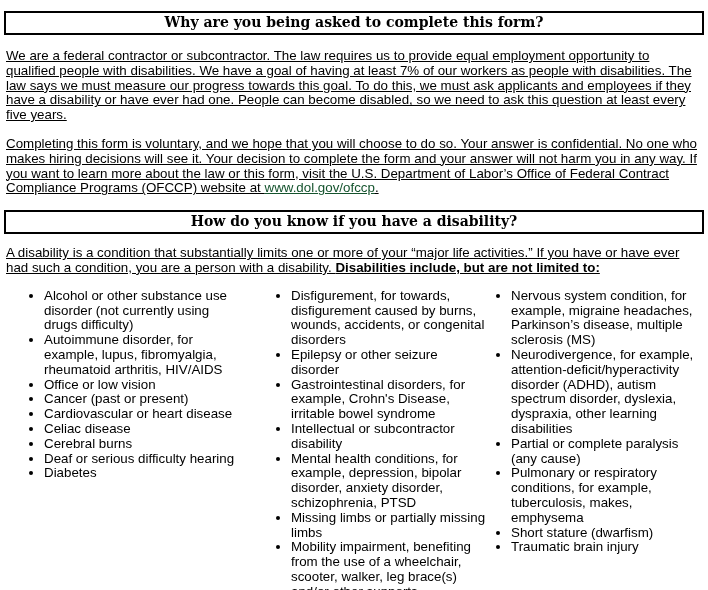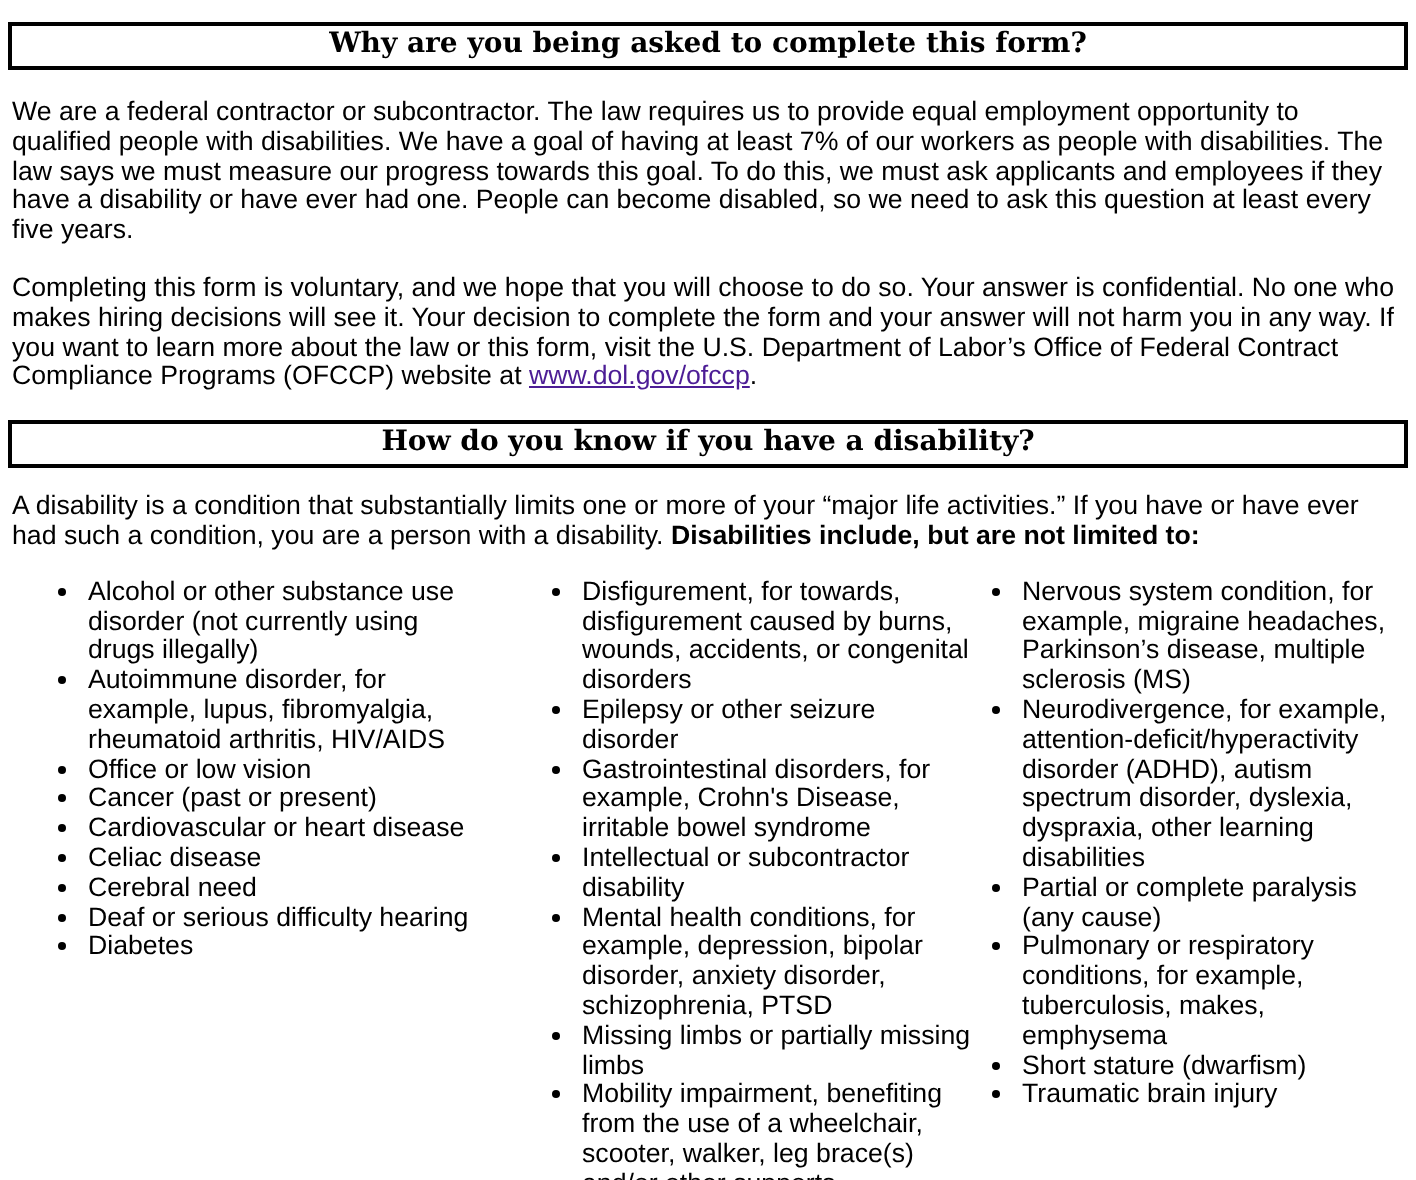--- a/index.html
+++ b/index.html
@@ -18,24 +18,24 @@
     border: 2px solid #000000;
     text-align: center;
     font-family: "DejaVu Serif", serif;
     font-weight: bold;
     font-size: 14px;
     line-height: 17px;
     padding: 1px 0 2px 0;
     background: #ffffff;
   }
   #box-why { margin-top: 11px; }
-  p { margin: 14px 6px; }
+  p { margin: 14px 6px; text-decoration: underline; }
   #para-intro-disability { margin: 12px 6px 13px 6px; }
   a.link {
-    color: #4c1d95;
+    color: #14532d;
     text-decoration: underline;
     cursor: pointer;
   }
   strong { font-weight: bold; }
   .columns {
     display: grid;
     grid-template-columns: 247px 238px 1fr;
     margin: 13px 0 0 4px;
   }
   .columns ul {
@@ -59,27 +59,27 @@
 <p><span>Completing this form is voluntary, and we hope that you will choose to do so. Your answer is confidential. No one who makes hiring decisions will see it. Your decision to complete the form and your answer will not harm you in any way. If you want to learn more about the law or this form, visit the U.S. Department of Labor’s Office of Federal Contract Compliance Programs (OFCCP) website at </span><a class="link" href="#">www.dol.gov/ofccp</a><span>.</span></p>
 
 <div class="header-box" id="box-how">
   <span>How do you know if you have a disability?</span>
 </div>
 
 <p id="para-intro-disability"><span>A disability is a condition that substantially limits one or more of your “major life activities.” If you have or have ever had such a condition, you are a person with a disability. </span><strong>Disabilities include, but are not limited to:</strong></p>
 
 <div class="columns">
   <ul class="c1">
-      <li>Alcohol or other substance use disorder (not currently using drugs illegally)</li>
+      <li>Alcohol or other substance use disorder (not currently using drugs difficulty)</li>
       <li>Autoimmune disorder, for example, lupus, fibromyalgia, rheumatoid arthritis, HIV/AIDS</li>
       <li>Office or low vision</li>
       <li>Cancer (past or present)</li>
       <li>Cardiovascular or heart disease</li>
       <li>Celiac disease</li>
-      <li>Cerebral need</li>
+      <li>Cerebral burns</li>
       <li>Deaf or serious difficulty hearing</li>
       <li>Diabetes</li>
     </ul>
   <ul class="c2">
       <li>Disfigurement, for towards, disfigurement caused by burns, wounds, accidents, or congenital disorders</li>
       <li>Epilepsy or other seizure disorder</li>
       <li>Gastrointestinal disorders, for example, Crohn's Disease, irritable bowel syndrome</li>
       <li>Intellectual or subcontractor disability</li>
       <li>Mental health conditions, for example, depression, bipolar disorder, anxiety disorder, schizophrenia, PTSD</li>
       <li>Missing limbs or partially missing limbs</li>

